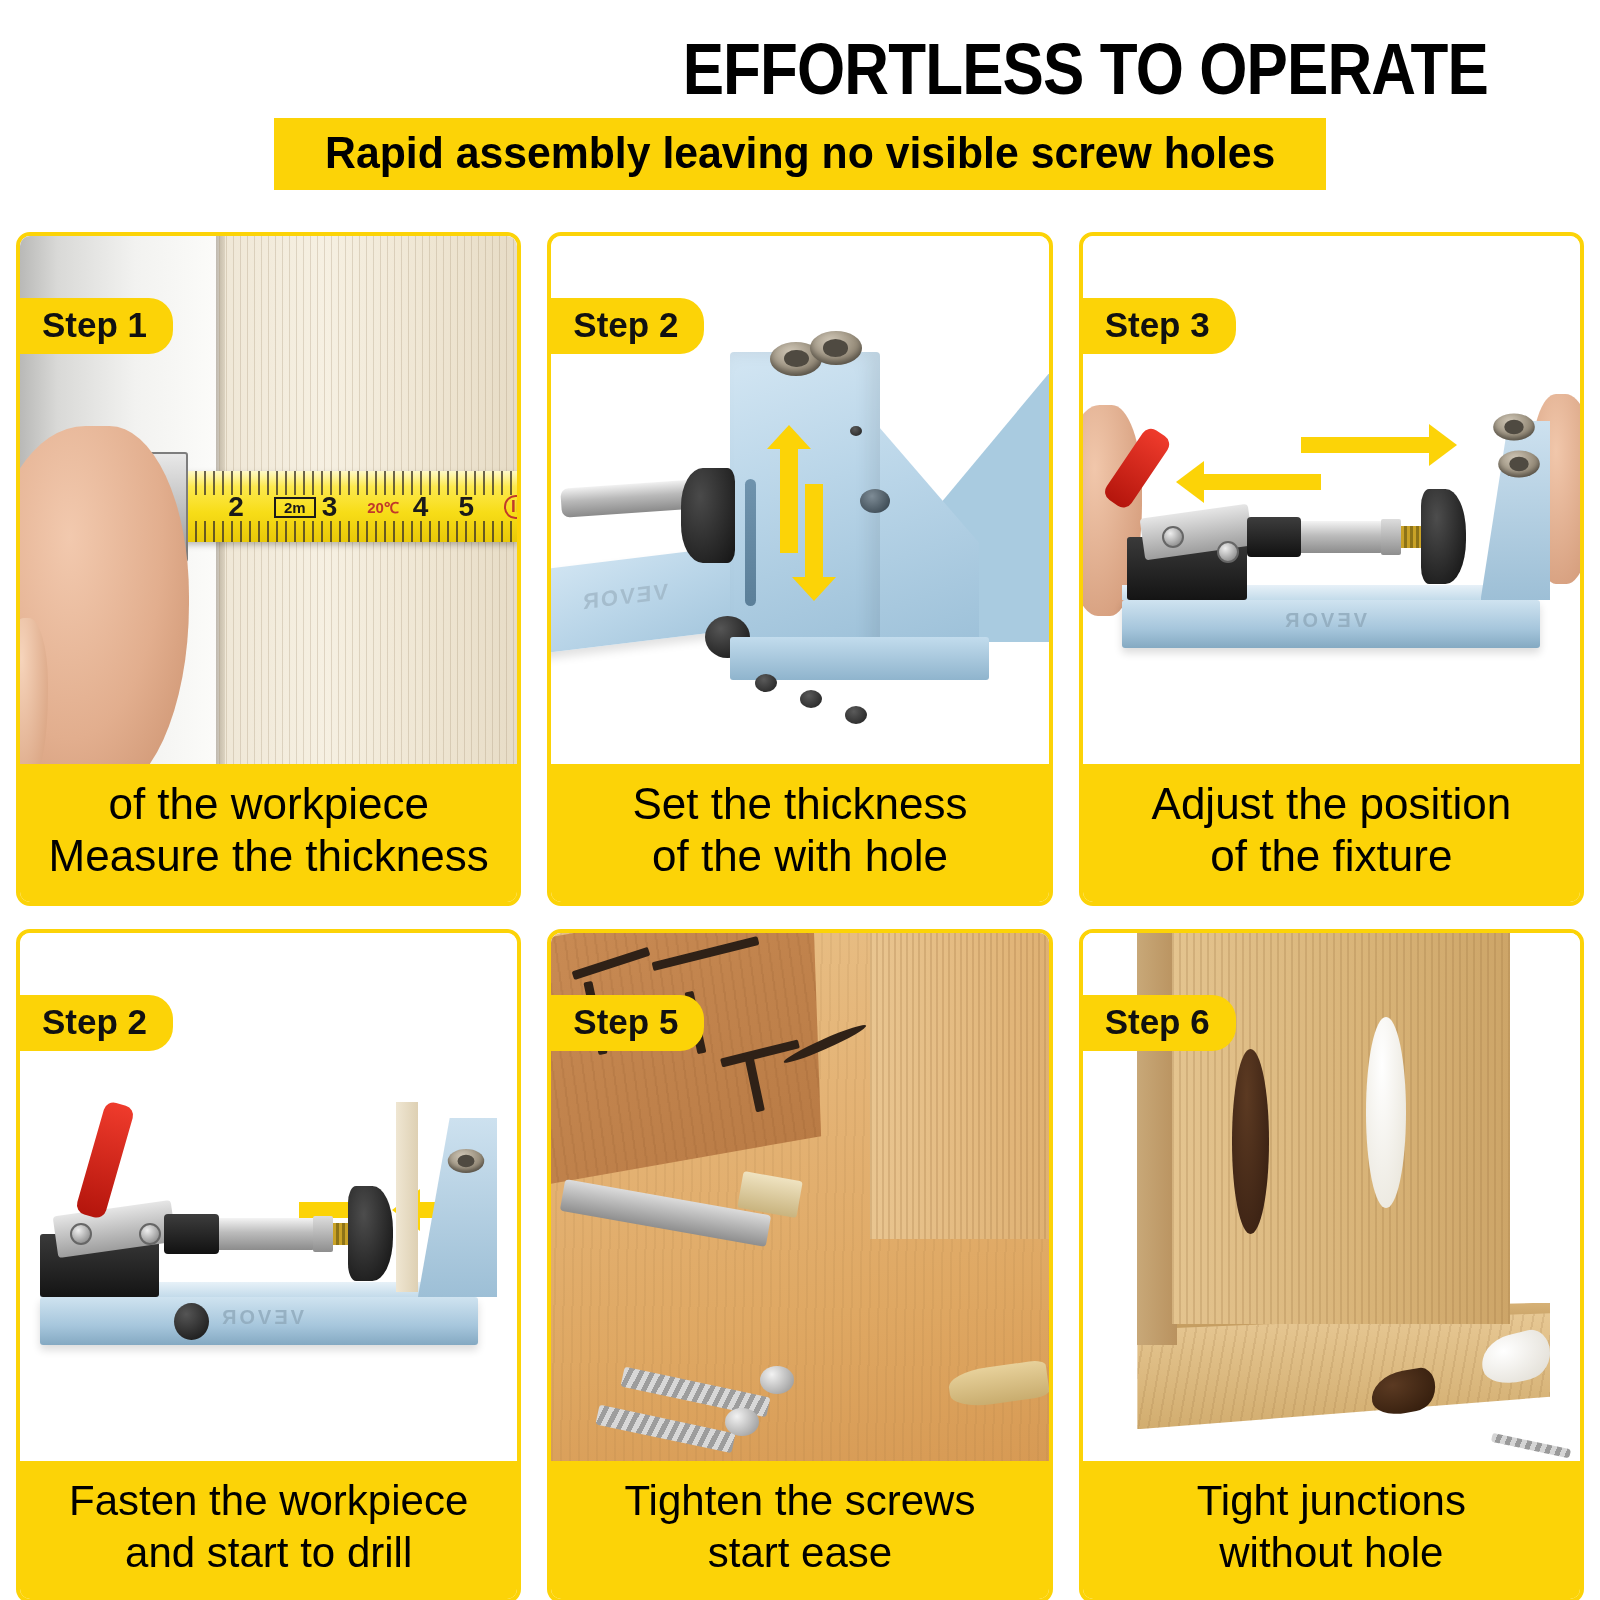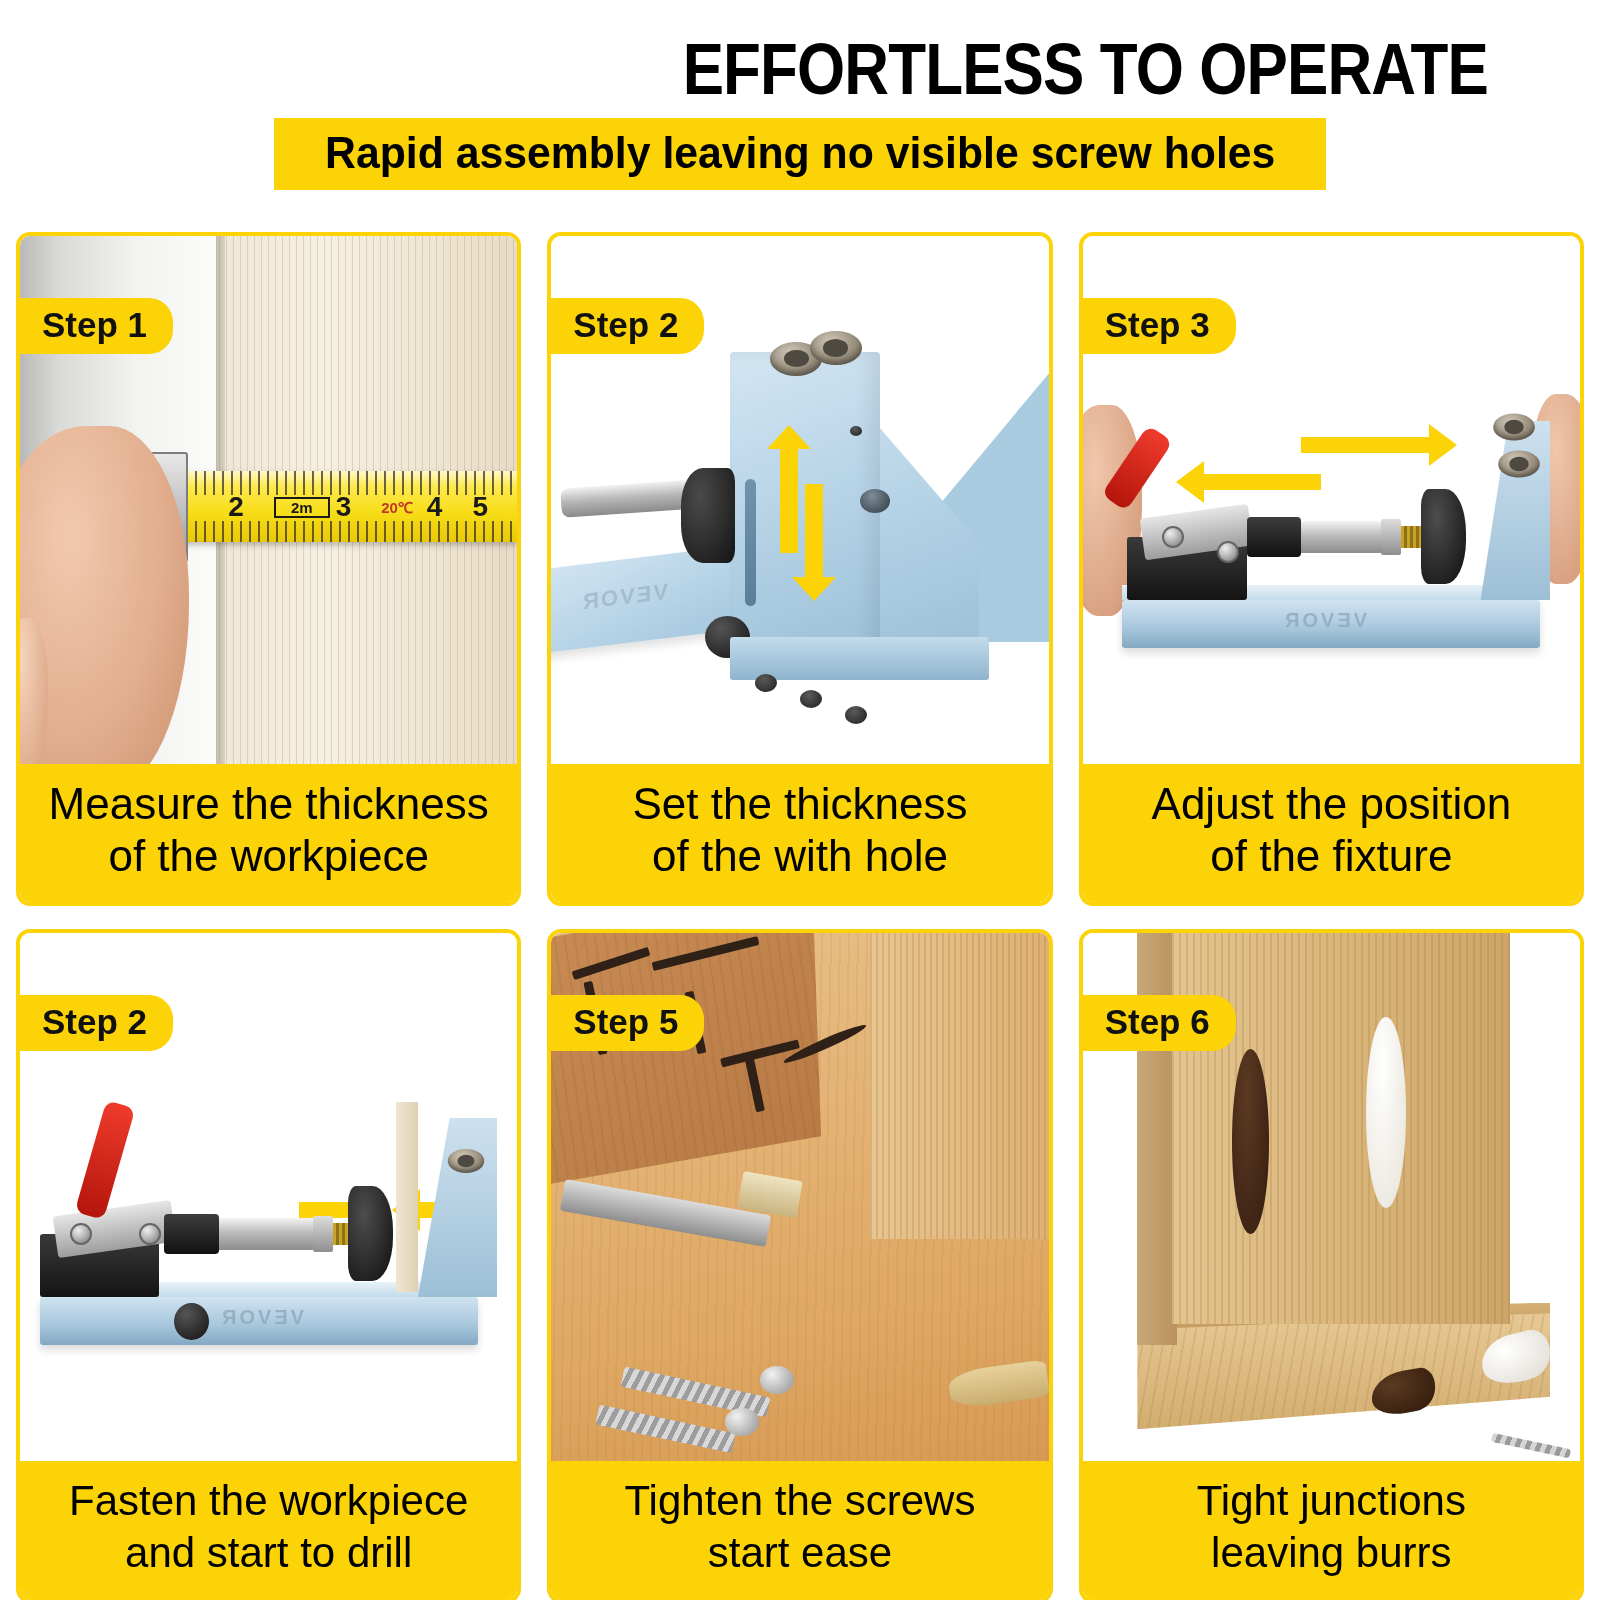--- a/index.html
+++ b/index.html
@@ -118,21 +118,21 @@
     background:linear-gradient(180deg,#fff9c9 0%,#fde94e 22%,#f7dd18 58%,#e9c907 100%);
     box-shadow:0 3px 6px rgba(0,0,0,.25);}
   .s1-ticksTop{position:absolute;left:0;top:0;width:100%;height:34%;
     background:repeating-linear-gradient(90deg,#3b3328 0 1.6px,rgba(0,0,0,0) 1.6px 9px);opacity:.75;}
   .s1-ticksBot{position:absolute;left:0;bottom:0;width:100%;height:30%;
     background:repeating-linear-gradient(90deg,#3b3328 0 1.6px,rgba(0,0,0,0) 1.6px 9px);opacity:.75;}
   .s1-nums{position:absolute;left:0;top:26%;width:100%;height:50%;
     display:flex;align-items:center;gap:0;padding-left:30%;
     font-weight:bold;font-size:28px;color:#1a1a1a;}
   .s1-nums span{margin-right:30px;}
-  .s1-m2{border:2px solid #1a1a1a;font-size:15px;padding:0 15px;margin-right:6px !important;}
+  .s1-m2{border:2px solid #1a1a1a;font-size:15px;padding:0 8px;margin-right:6px !important;}
   .s1-temp{font-size:15px;color:#c0392b;margin-right:14px !important;}
   .s1-ii{border:2px solid #c0392b;color:#c0392b;border-radius:50%;
     font-size:17px;padding:0 5px;margin-right:4px !important;}
   .s1-hook{position:absolute;left:18%;top:41%;width:15%;height:20%;
     background:linear-gradient(180deg,#e8e8e8,#9a9a9a);border:2px solid #7d7d7d;border-radius:3px;}
   .s1-hook:before,.s1-hook:after{content:"";position:absolute;top:28%;width:26%;height:44%;
     border-radius:50%;background:radial-gradient(circle at 35% 30%,#f2f2f2,#8d8d8d);}
   .s1-hook:before{left:14%;}
   .s1-hook:after{left:55%;}
   .s1-hand{position:absolute;left:-6%;top:36%;width:40%;height:70%;
@@ -312,22 +312,22 @@
         <div class="s1-hand">
           <div class="s1-thumb">
             
           </div>
         </div>
         <div class="badge">
           <div class="badge-text">Step 1</div>
         </div>
       </div>
       <div class="caption">
+        <div class="caption-line">of the workpiece</div>
         <div class="caption-line">Measure the thickness</div>
-        <div class="caption-line">of the workpiece</div>
       </div>
     </div>
 
     <div class="card">
       <div class="photo">
         <div class="s2-base blue"></div>
         <div class="s2-brand">VEVOR</div>
         <div class="s2-tri"></div>
         <div class="s2-triFace blue"></div>
         <div class="s2-vert blue"></div>
@@ -468,18 +468,18 @@
         <div class="s6-plugLight"></div>
         <div class="s6-loose1"></div>
         <div class="s6-loose2"></div>
         <div class="s6-screwSm"></div>
         <div class="badge">
           <div class="badge-text">Step 6</div>
         </div>
       </div>
       <div class="caption">
         <div class="caption-line">Tight junctions</div>
-        <div class="caption-line">leaving burrs</div>
+        <div class="caption-line">without hole</div>
       </div>
     </div>
 
   </div>
 </div>
 
 </body></html>

